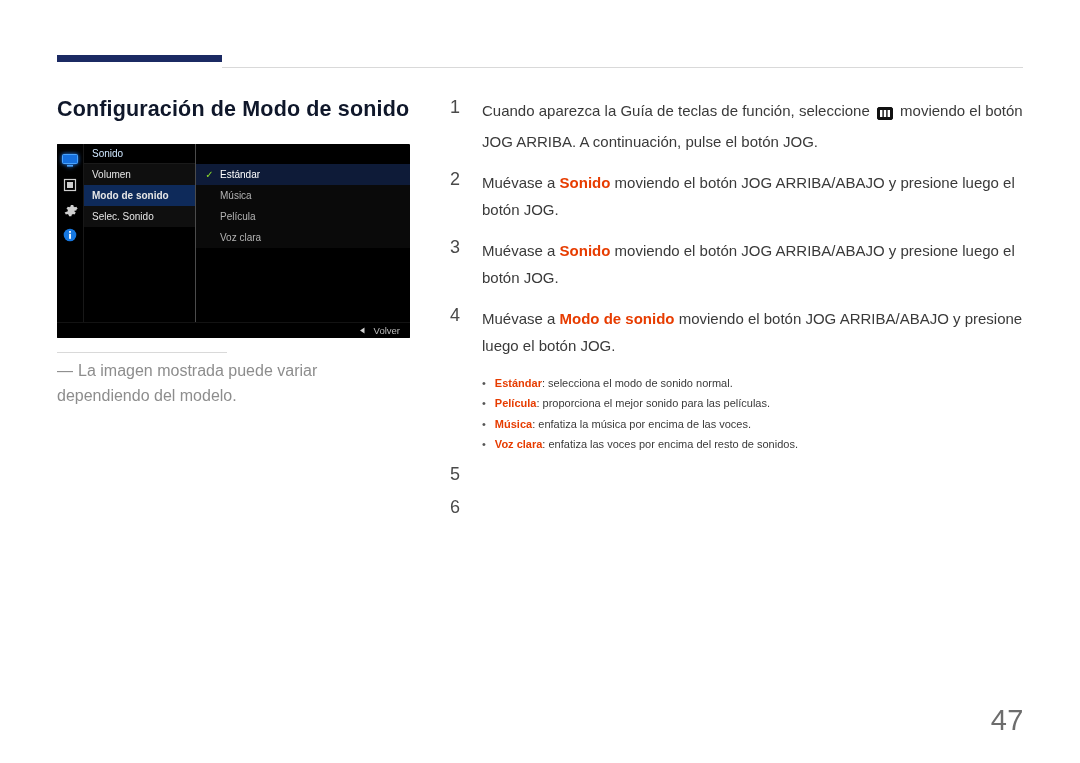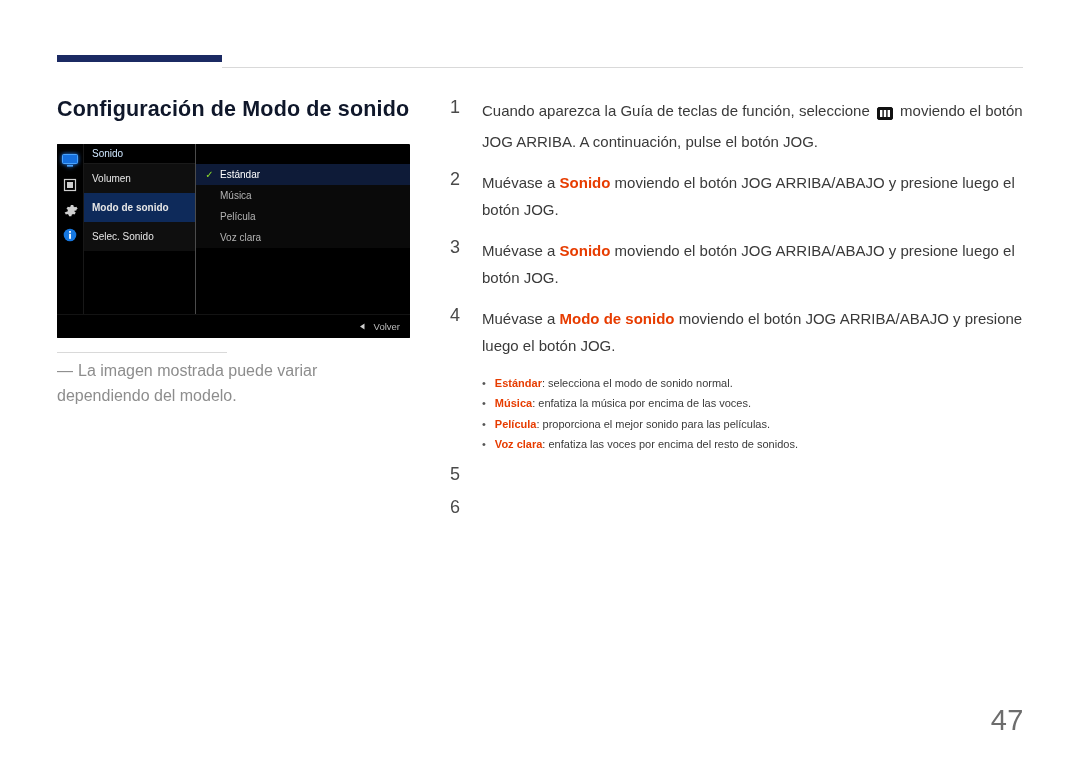--- a/index.html
+++ b/index.html
@@ -65,30 +65,30 @@
     padding-top:8px;gap:9px;
     border-right:1px solid #181818;
   }
   .ic{width:16px;height:16px;display:flex;align-items:center;justify-content:center}
   .ic svg{display:block}
   .ic .hl{filter:drop-shadow(0 0 2px #2a87ff)}
 
   .panes{flex:1;display:flex;position:relative}
   .pane1{width:112px;border-right:1px solid var(--osd-sep);display:flex;flex-direction:column}
   .pane1 .hdr{height:20px;background:#000;color:var(--osd-header-text);font-size:10px;padding:4px 8px;border-bottom:1px solid #1a1a1a}
-  .row{height:29px;display:flex;align-items:center;padding:0 8px;color:var(--osd-text);background:var(--osd-row)}
+  .row{height:21px;display:flex;align-items:center;padding:0 8px;color:var(--osd-text);background:var(--osd-row)}
   .row.hl{background:var(--osd-row-hl);font-weight:600}
   .pane2{flex:1;display:flex;flex-direction:column;padding-top:20px}
   .optrow{height:21px;display:flex;align-items:center;gap:6px;padding:0 9px;color:var(--osd-text-mut);background:#0a0a0a}
   .optrow.sel{background:#0e1b38;color:#fff}
   .tick{width:9px;text-align:center;color:var(--osd-tick);visibility:hidden}
   .optrow.sel .tick{visibility:visible}
 
   .osd-footer{
-    height:24px;border-top:1px solid #131313;
+    height:16px;border-top:1px solid #131313;
     display:flex;align-items:center;justify-content:flex-end;gap:8px;
     padding:0 10px;color:#bdbdbd;font-size:9.5px;background:#000;
   }
   .osd-footer .pip{width:7px;height:7px;display:flex;align-items:center;justify-content:center}
 
   .caption-rule{height:1px;width:170px;background:var(--rule);margin:14px 0 6px}
   .caption{font-size:16px;color:var(--muted);line-height:1.55}
   .caption .dash{margin-right:5px}
 
   
@@ -223,24 +223,24 @@
         <span class="num">4</span>
         <span class="txt"><span>Muévase a </span><b class="or">Modo de sonido</b><span> moviendo el botón JOG ARRIBA/ABAJO y presione luego el botón JOG.</span></span>
       </li>
     </ol>
 
     <ul class="bullets">
       <li>
           <span><b class="or">Estándar</b><span>: selecciona el modo de sonido normal.</span></span>
         </li>
       <li>
+          <span><b class="or">Película</b><span>: proporciona el mejor sonido para las películas.</span></span>
+        </li>
+      <li>
           <span><b class="or">Música</b><span>: enfatiza la música por encima de las voces.</span></span>
-        </li>
-      <li>
-          <span><b class="or">Película</b><span>: proporciona el mejor sonido para las películas.</span></span>
         </li>
       <li>
           <span><b class="or">Voz clara</b><span>: enfatiza las voces por encima del resto de sonidos.</span></span>
         </li>
     </ul>
 
     <ol class="steps">
       <li>
         <span class="num">5</span>
       </li>

